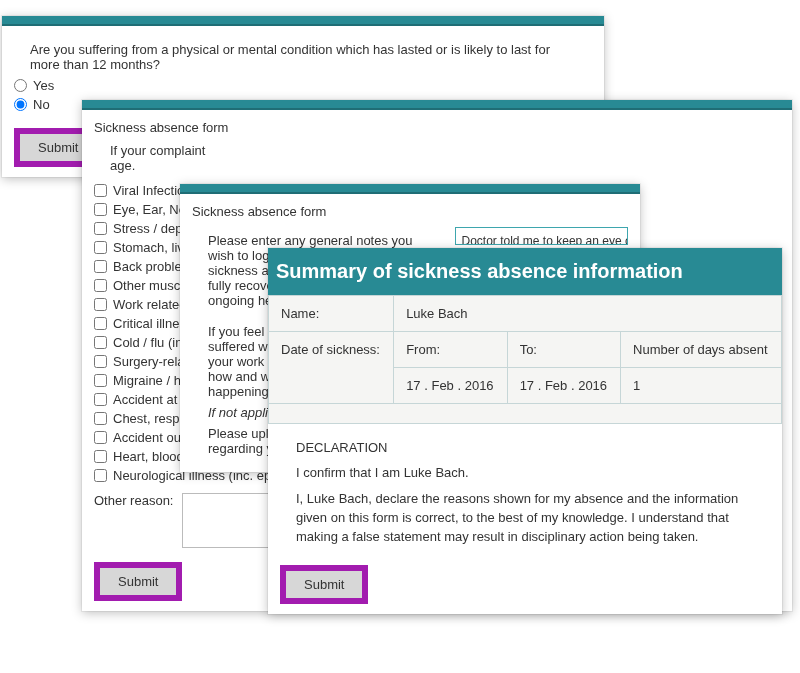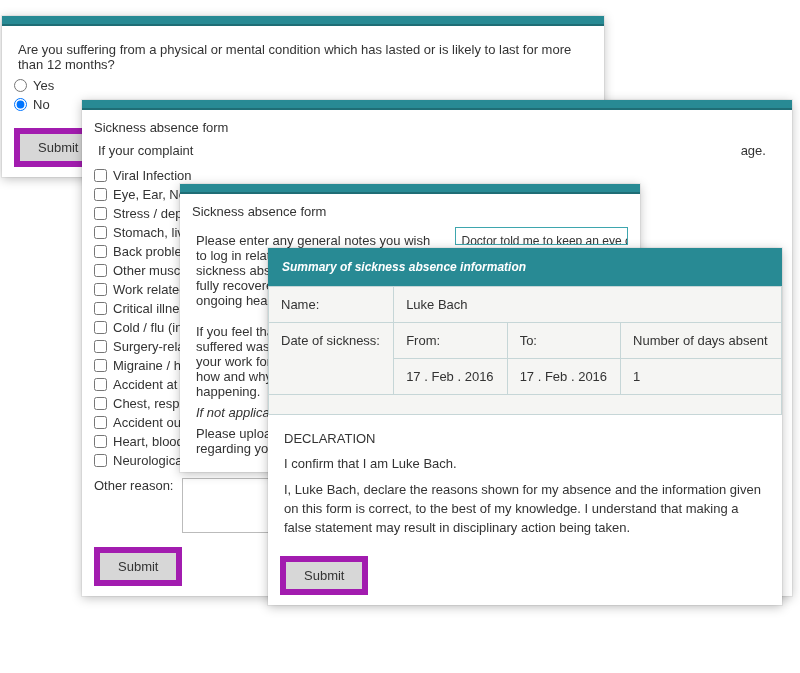--- a/index.html
+++ b/index.html
@@ -19,21 +19,21 @@
     box-shadow: 0 2px 10px rgba(0,0,0,0.25), 0 0 0 1px rgba(0,0,0,0.05);
   }
   .bar {
     background: #288a94;
     border-bottom: 2px solid #1f6d75;
     height: 10px;
     width: 100%;
   }
   .pad { padding: 10px 12px; }
   .section-title { font-size: 13px; color: #333; margin-bottom: 8px; }
-  .line { margin: 6px 4px; font-size: 13px; color: #333; }
+  .line { margin: 6px 16px; font-size: 13px; color: #333; }
   .radio-row, .check-row { display: flex; align-items: center; gap: 6px; margin: 4px 0; font-size: 13px; }
   .check-row input[type="checkbox"], .radio-row input[type="radio"] {
     width: 13px; height: 13px;
   }
   .btn {
     background: #d7d7d7;
     border: 6px solid #a21caf;
     padding: 6px 18px;
     font-size: 13px;
     color: #333;
@@ -45,23 +45,22 @@
     font-size: 13px;
     padding: 4px;
     border: 1px solid #bbb;
     resize: both;
   }
   .italic { font-style: italic; }
   .summary-header {
     background: #288a94;
     color: #fff;
     font-weight: bold;
-    padding: 12px 14px;
-    font-size: 12px;
-    font-style: italic;
+    padding: 12px 8px;
+    font-size: 20px;
   }
   table.sumtable {
     border-collapse: collapse;
     width: 100%;
     background: #f5f5f3;
   }
   table.sumtable td, table.sumtable th {
     border: 1px solid #c6d6d7;
     padding: 10px 12px;
     font-size: 13px;

